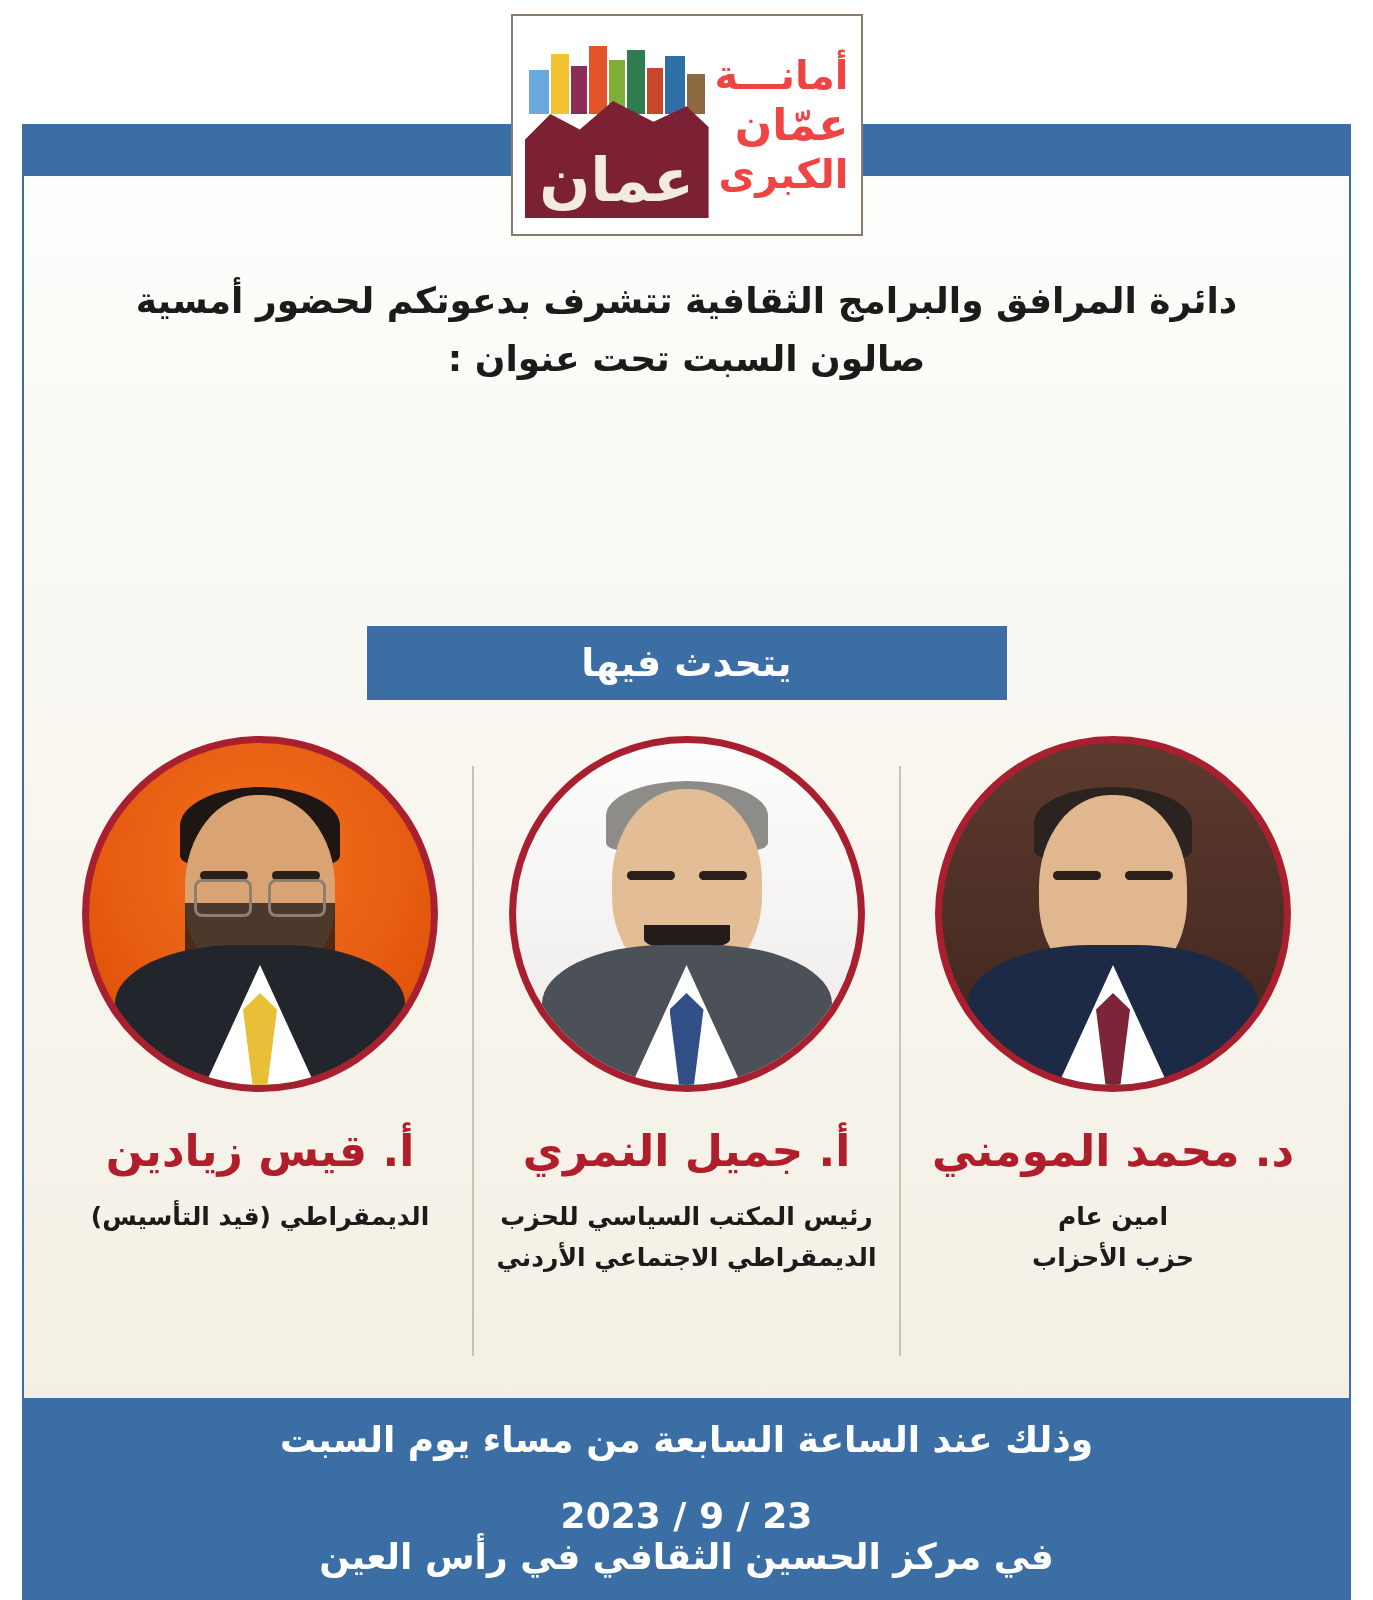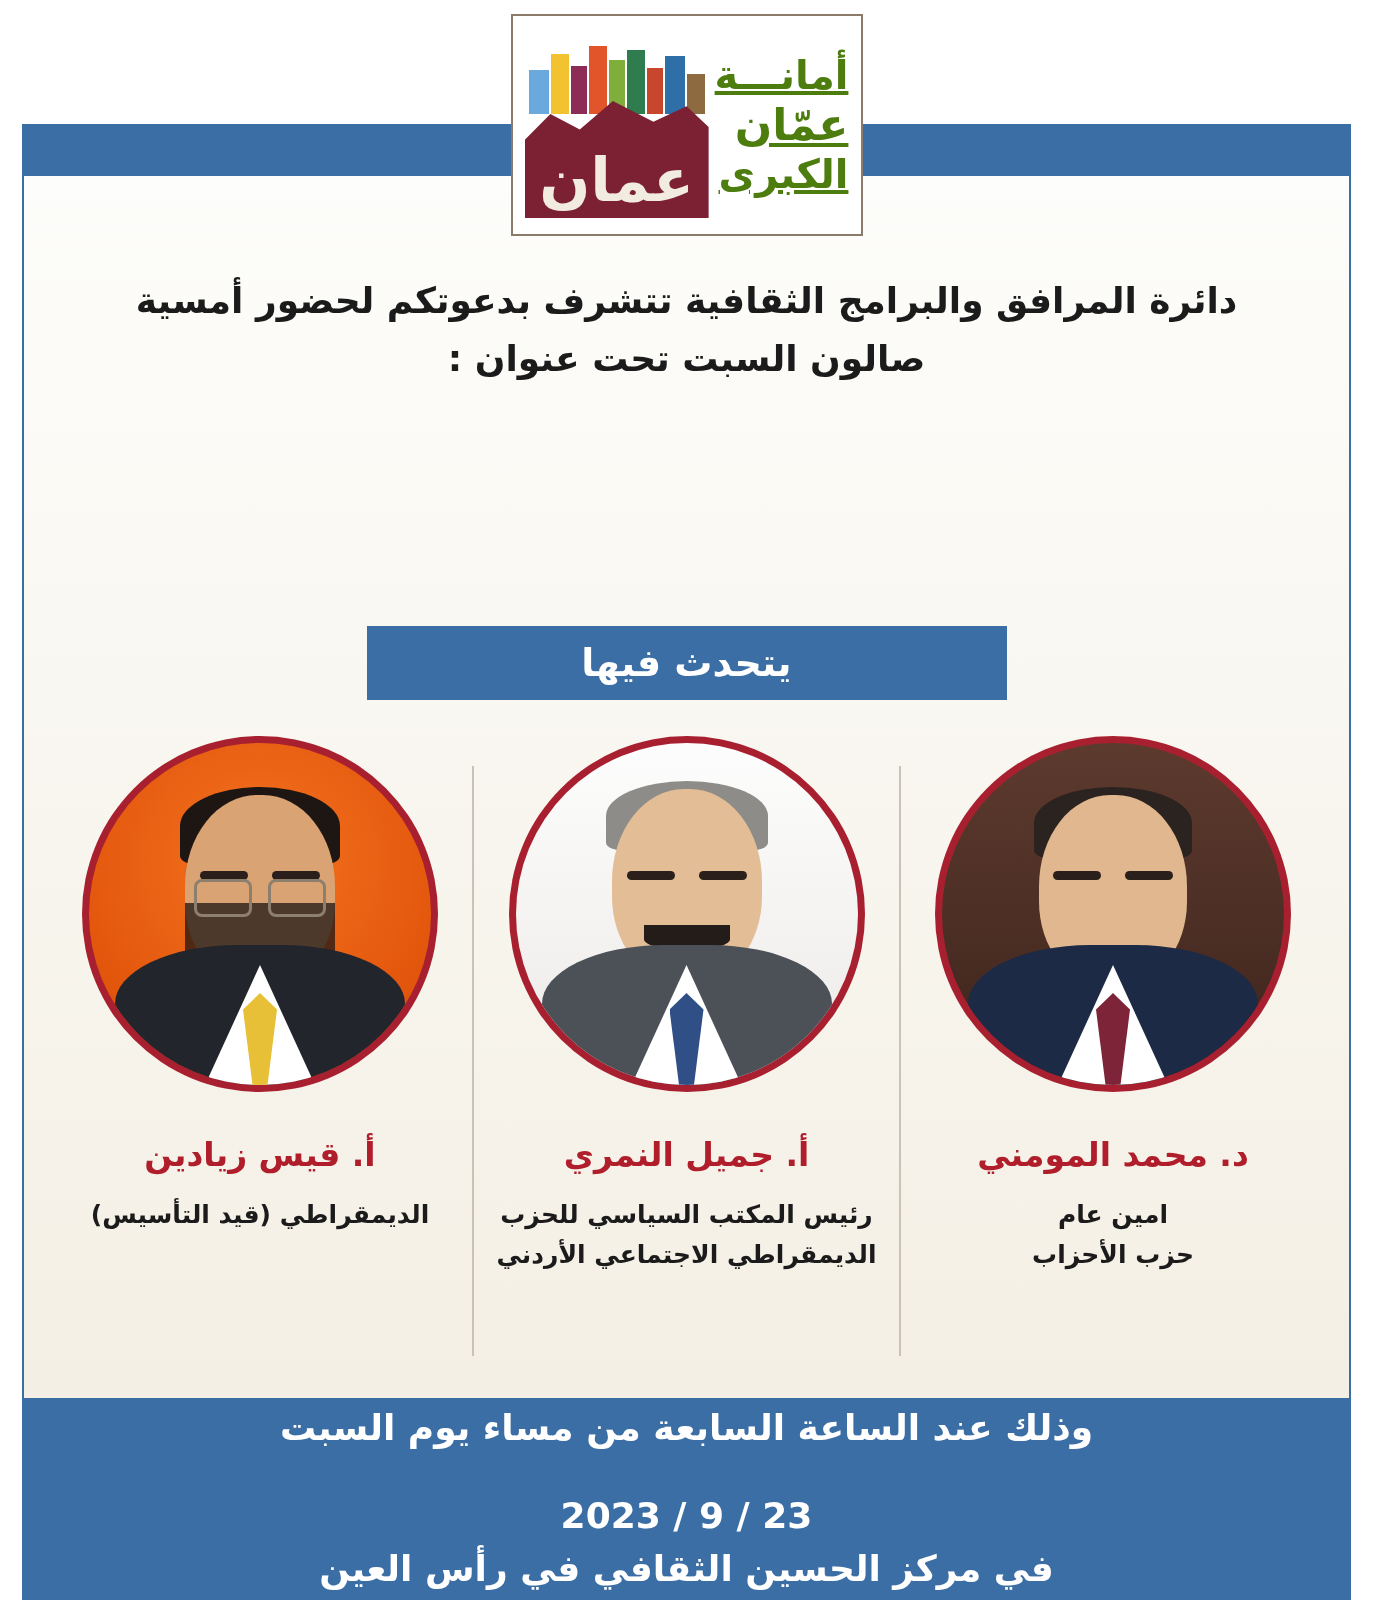--- a/index.html
+++ b/index.html
@@ -42,26 +42,25 @@
     background: #ffffff;
     border: 2px solid #8a7b6a;
     display: flex;
     align-items: center;
     justify-content: center;
     z-index: 5;
   }
   .logo-inner { display: flex; align-items: center; gap: 6px; padding: 0 10px; }
   .logo-text {
     text-align: right;
-    color: #4d7c0f;
+    color: #ef4444;
     font-weight: bold;
     line-height: 1.18;
     font-size: 40px;
     letter-spacing: -1px;
-    text-decoration: underline;
   }
   .logo-text .l2 { font-size: 44px; }
   .logo-art {
     position: relative;
     width: 184px; height: 186px;
   }
   .city { position:absolute; top: 8px; left: 0; width: 184px; height: 74px; }
   .hill {
     position: absolute; left: 0; top: 56px;
     width: 184px; height: 130px;
@@ -209,23 +208,23 @@
   .tie {
     position: absolute; bottom: 0; left: 50%; transform: translateX(-50%);
     width: 34px; height: 92px;
     clip-path: polygon(50% 0%, 100% 18%, 72% 100%, 28% 100%, 0% 18%);
   }
   .p1 .tie { background: #e8c037; }
   .p2 .tie { background: #2f4f86; }
   .p3 .tie { background: #7d2438; }
 
   .sp-name {
-    margin-top: 42px;
+    margin-top: 30px;
     color: #b01e2b;
-    font-size: 33px;
+    font-size: 44px;
     font-weight: bold;
     text-align: center;
     line-height: 1.3;
   }
   .sp-role {
     margin-top: 18px;
     color: #1b1b1b;
     font-size: 25px;
     font-weight: bold;
     text-align: center;
@@ -237,21 +236,20 @@
   .footer {
     position: absolute;
     left: 0; right: 0; bottom: 0;
     height: 200px;
     background: #3a6ea5;
     color: #ffffff;
     display: flex;
     flex-direction: column;
     align-items: center;
     justify-content: center;
-    gap: 12px;
     text-align: center;
   }
   .footer .f1 { font-size: 36px; font-weight: bold; letter-spacing: 1px; }
   .footer .f2 { font-size: 36px; font-weight: bold; margin-top: 35px; }
   .footer .f3 { font-size: 36px; font-weight: bold; }
 </style>
 </head>
 <body>
 
 <div class="poster">

